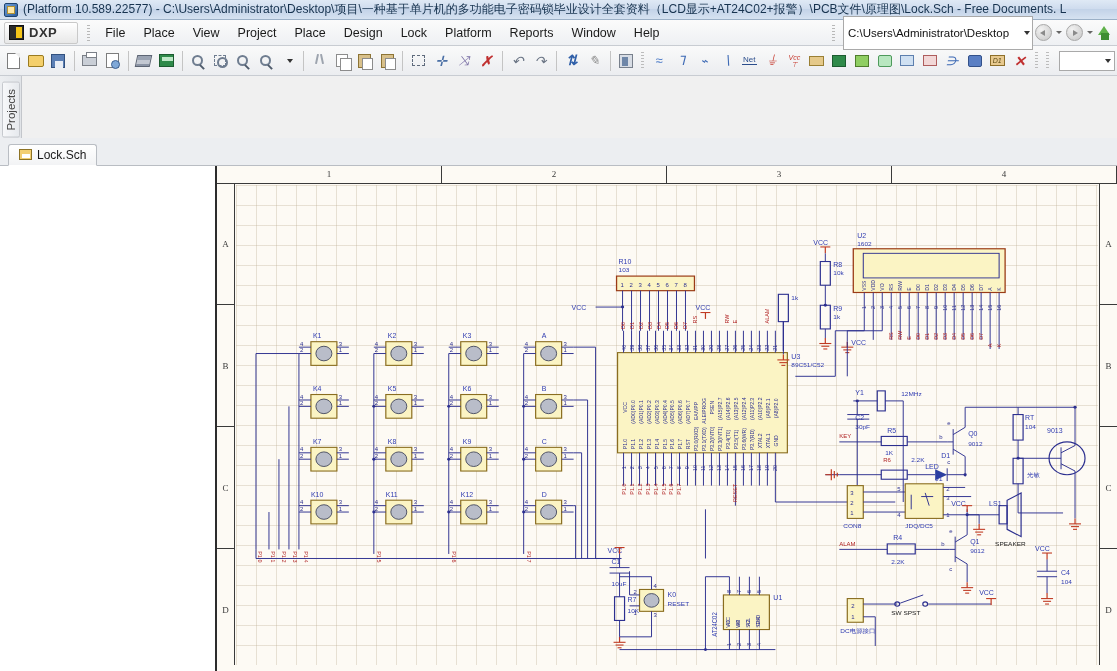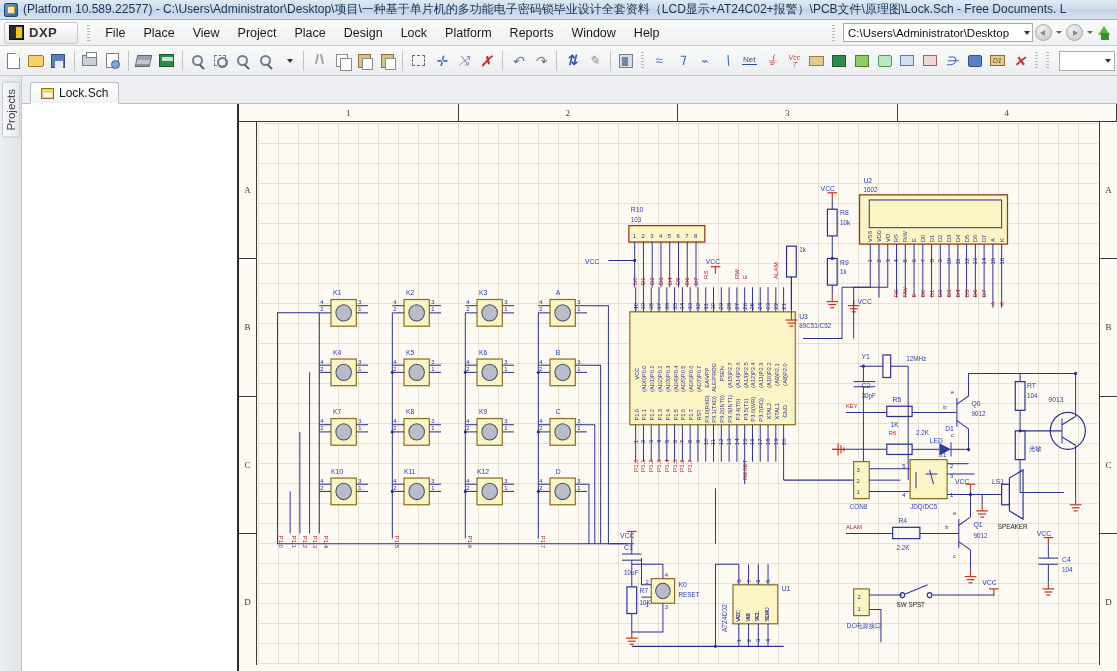--- a/index.html
+++ b/index.html
@@ -63,21 +63,21 @@
     background-image:repeating-linear-gradient(to bottom,#b8b8b8 0 1px,transparent 1px 3px);
   }
   .menu-item{
     padding:3px 9px;font-size:12.5px;color:#1a1a1a;cursor:default;
   }
   #pathbox{
     margin-left:auto;display:flex;align-items:center;gap:2px;padding-right:4px;
   }
   .path-field{
     display:flex;align-items:center;
-    width:190px;height:19px;padding:0 2px 0 4px;
+    width:190px;height:34px;padding:0 2px 0 4px;
     background:#fff;border:1px solid #a9a9a9;
     font-size:11.5px;color:#111;overflow:hidden;white-space:nowrap;
   }
   .path-field span{flex:1;overflow:hidden;}
   .caret-dn{
     width:0;height:0;border-left:3.5px solid transparent;border-right:3.5px solid transparent;
     border-top:4px solid #333;margin-left:3px;flex:0 0 auto;
   }
   .nav-circ{
     width:17px;height:17px;border-radius:50%;
@@ -179,20 +179,21 @@
   .ic-comp2{width:14px;height:11px;background:#f2d7d7;border:1px solid #ae5d5d;}
   .ic-harn{width:14px;height:12px;color:#3e6ab5;font-size:12px;line-height:12px;text-align:center;}
   .ic-harn2{width:14px;height:12px;background:#5a7fc4;border:1px solid #33518a;border-radius:2px;}
   .ic-d1{width:15px;height:11px;background:#e7c98f;border:1px solid #8d6f2a;font-size:7px;color:#5c4a14;text-align:center;line-height:10px;}
   .ic-x{color:#c03030;font-size:14px;font-weight:bold;}
 
   
   #workarea{
     position:absolute;left:0;top:76px;right:0;bottom:0;
     display:flex;
+    flex-direction:column;
   }
   #leftpanel{
     width:22px;background:linear-gradient(to right,#eceef1,#e1e4e8);
     border-right:1px solid #c3c6cb;
     display:flex;align-items:flex-start;justify-content:center;padding-top:6px;
   }
   .vtab{
     writing-mode:vertical-rl;transform:rotate(180deg);
     font-size:11.5px;color:#444;padding:6px 2px;
     background:linear-gradient(to left,#f7f8fa,#e6e9ed);

